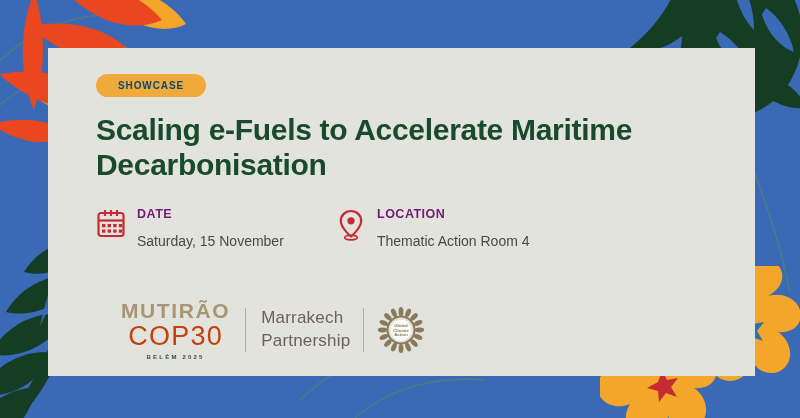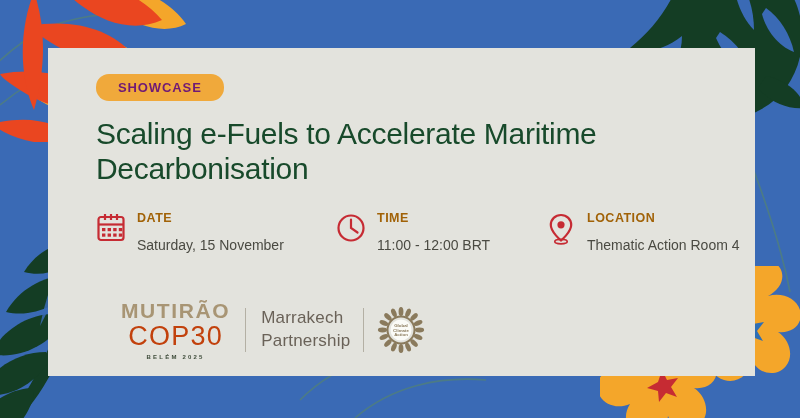--- a/index.html
+++ b/index.html
@@ -25,54 +25,54 @@
     width:707px; height:328px;
     background:#e3e3dd;
     z-index:5;
   }
 
   .card-inner { position:relative; width:100%; height:100%; padding:26px 0 0 48px; }
 
   .badge {
     display:inline-block;
     background:#f0a93b;
-    color:#701a75;
-    font-size:13px;
+    color:#0c4a6e;
+    font-size:10px;
     font-weight:bold;
     letter-spacing:.9px;
     padding:6px 22px;
     border-radius:13px;
   }
 
   .title {
     margin-top:15px;
     color:#184a2b;
     font-size:30px;
-    font-weight:normal;
+    font-weight:bold;
     line-height:1.17;
     letter-spacing:-0.3px;
     max-width:630px;
   }
 
   .organizer {
     margin-top:14px;
     color:#4a4a42;
     font-size:14.2px;
     letter-spacing:-0.1px;
   }
 
   .details { display:flex; margin-top:25px; }
   .detail { display:flex; align-items:flex-start; }
   #detail-date     { width:240px; }
   #detail-time     { width:210px; }
   #detail-location { width:auto; }
 
   .detail-icon { width:30px; height:33px; flex:0 0 30px; margin-right:11px; margin-top:1px; }
   .detail-label {
-    color:#a16207; font-size:12.5px; font-weight:bold;
+    color:#701a75; font-size:12.5px; font-weight:bold;
     letter-spacing:.5px; line-height:1.25;
   }
   .detail-value { color:#4a4a42; font-size:14px; line-height:1.45; margin-top:8px; }
 
   .logos {
     position:absolute;
     left:73px; bottom:16px;
     display:flex; align-items:center;justify-content:space-between;
   }
   .cop-logo { text-align:center; }
@@ -208,34 +208,20 @@
                 <rect x="22.8" y="21.5" width="3.4" height="3.2"></rect>
             </g>
           </svg>
         </span>
         <span>
           <div class="detail-label">DATE</div>
           <div class="detail-value">Saturday, 15 November</div>
         </span>
       </div>
 
-      <div class="detail" id="detail-time">
-        <span class="detail-icon">
-          <svg width="30" height="33" viewBox="0 0 30 33">
-            <g fill="none" stroke="#c62b33" stroke-width="2.2">
-              <circle cx="15" cy="16" r="12.5"></circle>
-              <path d="M15 7.5 V 16 L 21.5 20.5" stroke-linecap="round"></path>
-            </g>
-          </svg>
-        </span>
-        <span>
-          <div class="detail-label">TIME</div>
-          <div class="detail-value">11:00 - 12:00 BRT</div>
-        </span>
-      </div>
 
       <div class="detail" id="detail-location">
         <span class="detail-icon">
           <svg width="30" height="33" viewBox="0 0 30 33">
             <path d="M15 3 C 9.2 3, 4.8 7.4, 4.8 13 C 4.8 20, 15 28.5, 15 28.5 C 15 28.5, 25.2 20, 25.2 13 C 25.2 7.4, 20.8 3, 15 3 Z" fill="none" stroke="#c62b33" stroke-width="2.2"></path>
             <circle cx="15" cy="12.8" r="3.6" fill="#c62b33"></circle>
             <ellipse cx="15" cy="29.6" rx="6.2" ry="2.3" fill="none" stroke="#c62b33" stroke-width="1.7"></ellipse>
           </svg>
         </span>
         <span>

